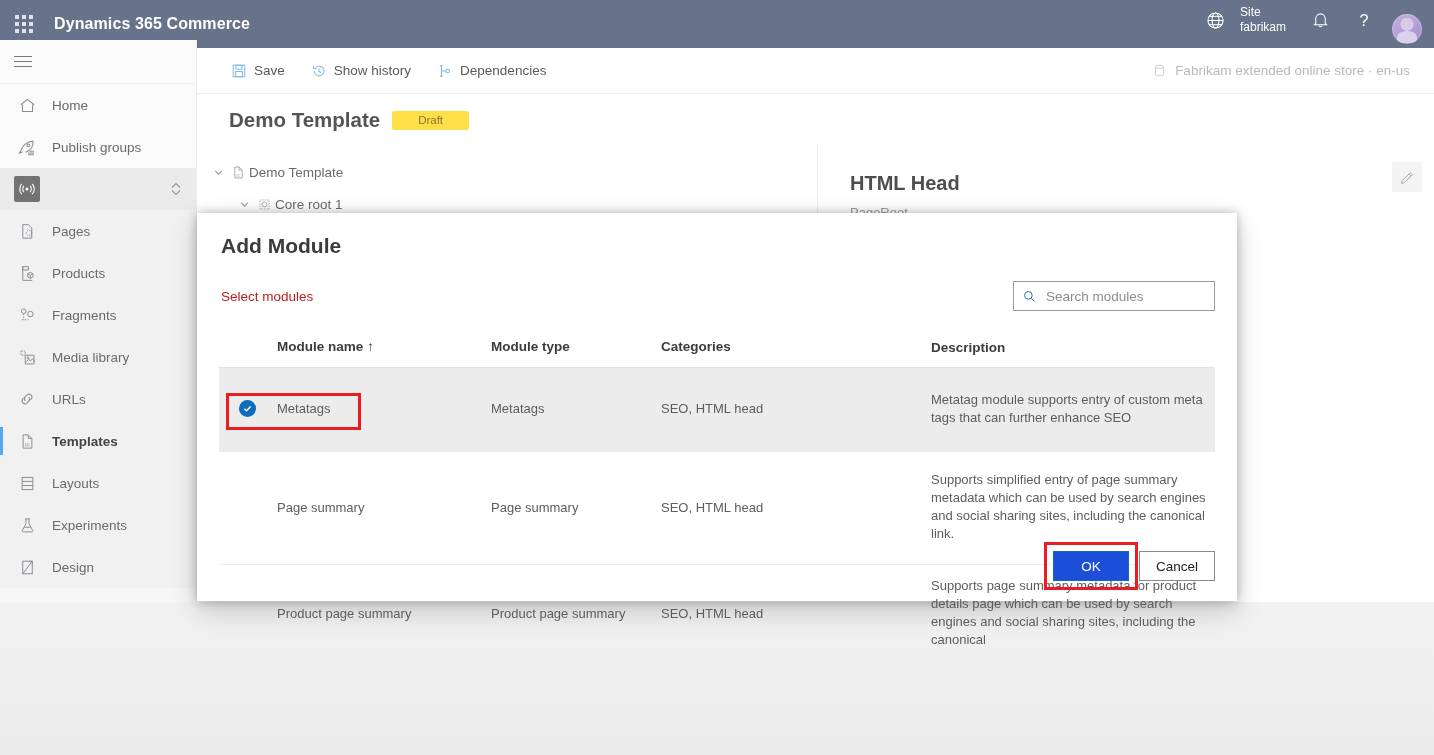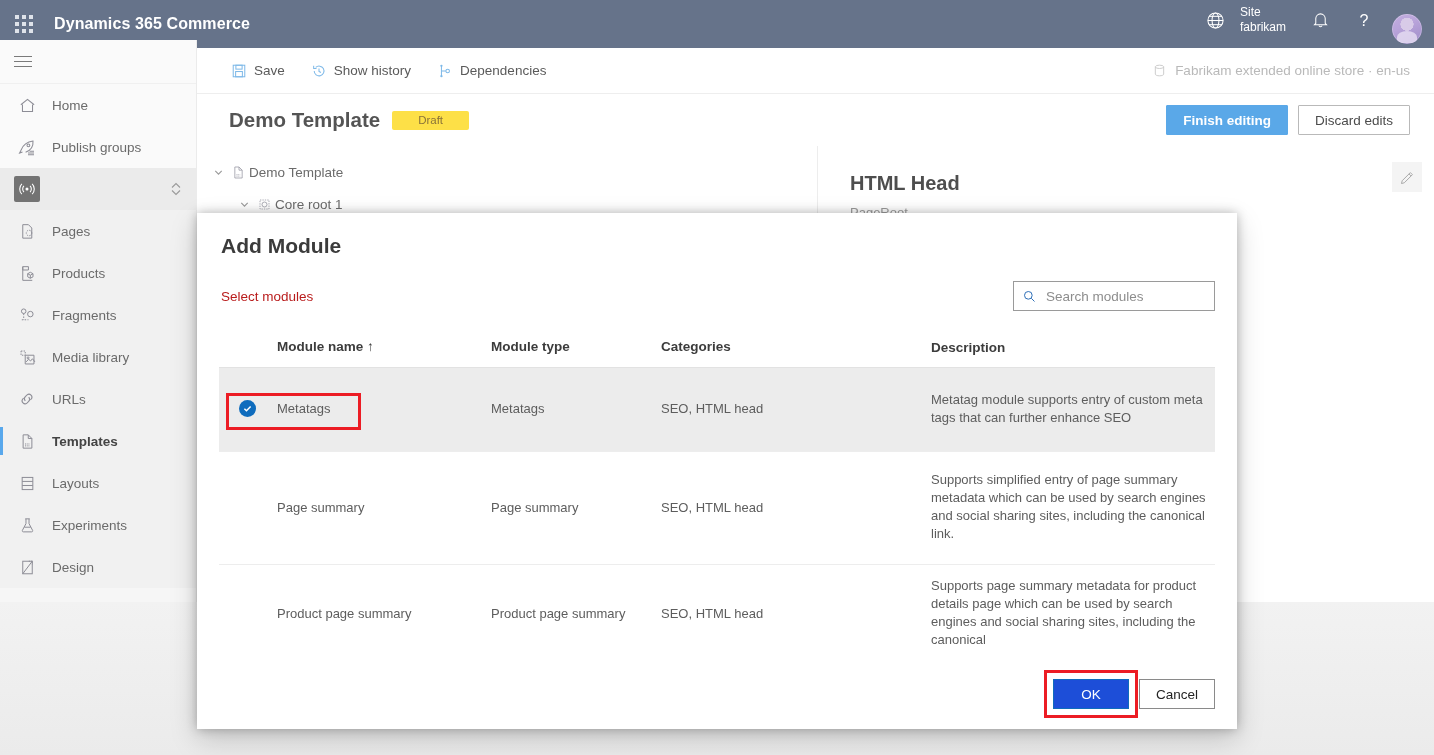--- a/index.html
+++ b/index.html
@@ -183,21 +183,21 @@
   .prop-body {
     font-size: 13px; color: #8e8e8e; margin-top: 22px; width: 360px; line-height: 20px;
   }
   .edit-pencil {
     position: absolute; right: 12px; top: 16px;
     width: 30px; height: 30px; background: #f4f4f4;
     display: flex; align-items: center; justify-content: center; cursor: pointer;
   }
   .modal {
     position: absolute; left: 197px; top: 213px;
-    width: 1040px; height: 516px;
+    width: 1040px; height: 388px;
     background: #ffffff;
     box-shadow: 0 0 10px rgba(0,0,0,.26), 0 10px 26px rgba(0,0,0,.18);
   }
   .modal-title {
     font-size: 21px; font-weight: bold; color: #3b3b3b;
     padding: 21px 0 0 24px;
   }
   .modal-subrow {
     display: flex; align-items: center;
     padding: 23px 22px 0 24px;
@@ -501,24 +501,20 @@
           <path d="M4 4.6v8.8c0 1.1 2.2 2 5 2s5-.9 5-2V4.6"></path>
       </svg>
     </span>
     <span>Fabrikam extended online store · en-us</span>
   </div>
 </div>
 
 <div class="titlerow">
   <div class="page-title">Demo Template</div>
   <div class="draft-badge">Draft</div>
-  <div class="title-actions">
-    <button class="btn primary">Finish editing</button>
-    <button class="btn">Discard edits</button>
-  </div>
 </div>
 
 <div class="work">
   <div class="tree-pane">
     <div class="tree-row lvl1">
       <span class="tree-chev">
         <svg width="11" height="11" viewBox="0 0 12 12" fill="none" stroke="#9a9a9a" stroke-width="1.2">
           <path d="M2.5 4.2 6 7.8l3.5-3.6"></path>
         </svg>
       </span>

